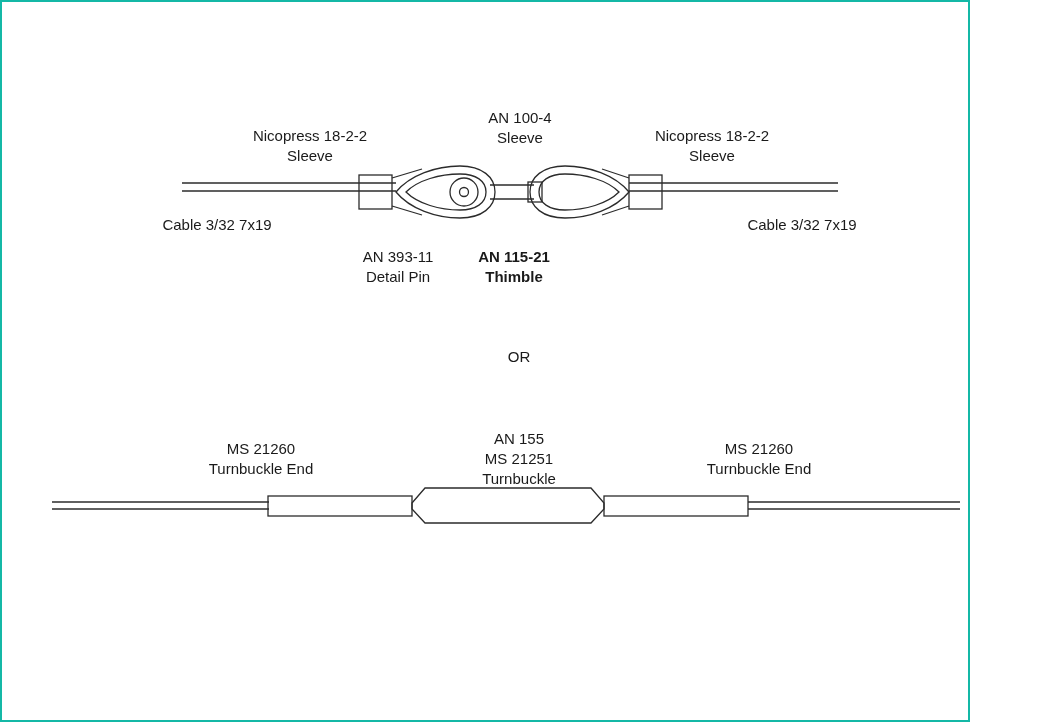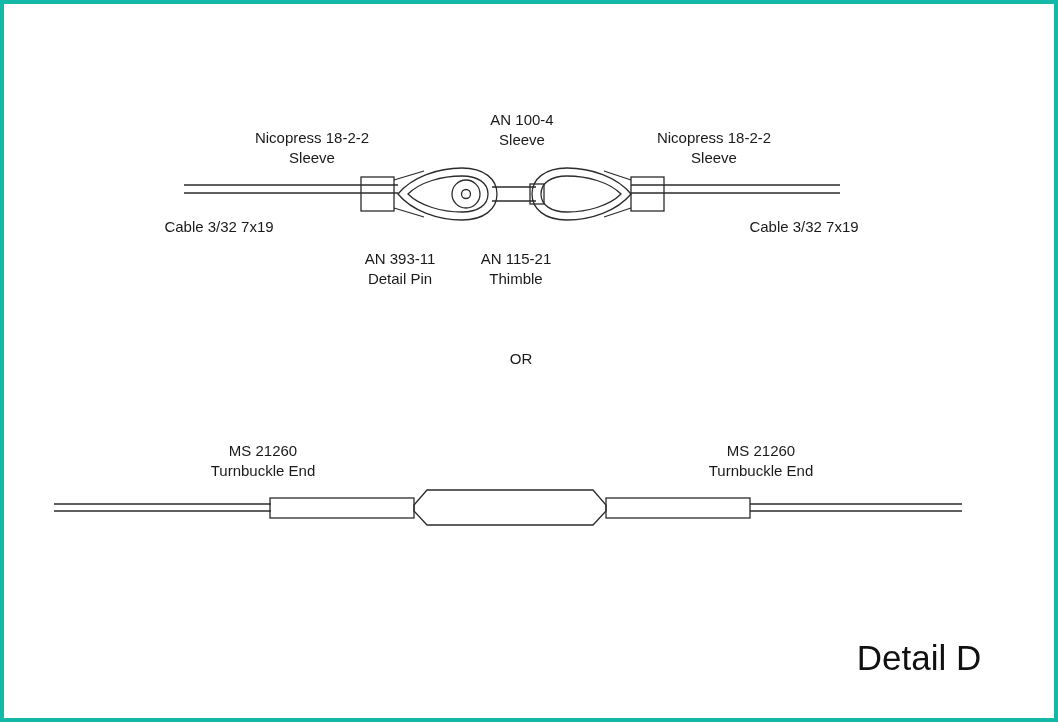--- a/index.html
+++ b/index.html
@@ -1,22 +1,22 @@
 <!DOCTYPE html>
 <html><head>
 <meta charset="utf-8">
 <style>
   * { margin: 0; padding: 0; box-sizing: border-box; }
   html, body { background: #ffffff; font-family: "Liberation Sans", sans-serif; }
   .canvas {
     position: relative;
-    width: 1058px;
+    width: 970px;
     height: 722px;
     background: #ffffff;
-    border: 4px solid #14b8a6;
+    border: 2px solid #14b8a6;
     overflow: hidden;
   }
   .drawing-svg {
     position: absolute;
     left: 0; top: 0;
     width: 1058px; height: 722px;
   }
   .label {
     position: absolute;
     transform: translateX(-50%);
@@ -130,35 +130,39 @@
 
   <div class="label" style="left:800px; top:213px;">
     <span>Cable 3/32 7x19</span>
   </div>
 
   <div class="label" style="left:396px; top:245px;">
     <span>AN 393-11</span>
     <span>Detail Pin</span>
   </div>
 
-  <div class="label" style="left:512px; top:245px;">
+  <div class="label" style="left:512px; top:245px;font-weight:bold;">
     <span>AN 115-21</span>
     <span>Thimble</span>
   </div>
 
   <div class="label" style="left:517px; top:345px;">
     <span>OR</span>
   </div>
 
   <div class="label" style="left:259px; top:437px;">
     <span>MS 21260</span>
     <span>Turnbuckle End</span>
   </div>
 
+  <div class="label" style="left:517px; top:427px;">
+    <span>AN 155</span>
+    <span>MS 21251</span>
+    <span>Turnbuckle</span>
+  </div>
 
   <div class="label" style="left:757px; top:437px;">
     <span>MS 21260</span>
     <span>Turnbuckle End</span>
   </div>
 
-  <div class="detail-title" style="left:915px; top:634px;">Detail D</div>
 
 </div>
 
 </body></html>

